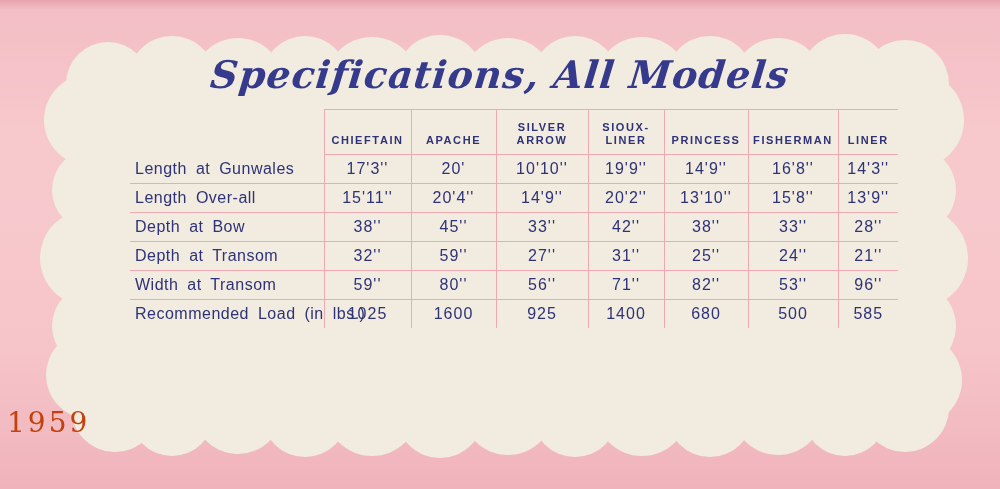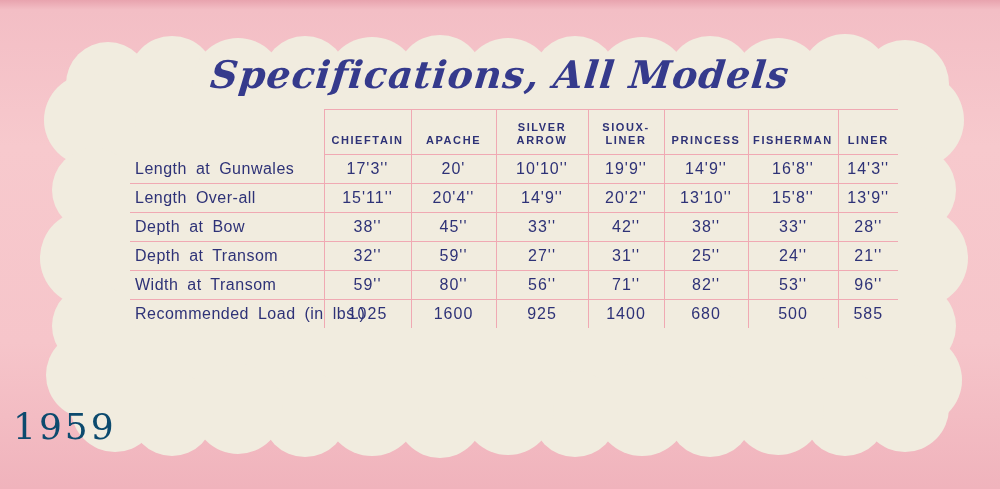--- a/index.html
+++ b/index.html
@@ -41,24 +41,24 @@
     border-bottom:1px solid #f0a9b3;
   }
   .specs td.label-cell{
     text-align:left;padding-left:5px;word-spacing:4px;white-space:nowrap;
   }
   .specs td.value-cell{
     text-align:center;border-left:1px solid #f0a9b3;letter-spacing:1px;
   }
   .specs tbody tr:last-child td{border-bottom:none;}
   .year{
-    position:absolute;left:13px;top:406px;
+    position:absolute;left:7px;top:406px;
     font-family:"DejaVu Serif", serif;
-    font-size:36px;letter-spacing:3px;
-    color:#0c4a6e;
+    font-size:28px;letter-spacing:3px;
+    color:#c2410c;
   }
 </style>
 </head>
 <body>
 
 <svg class="card-svg" width="1000" height="489" viewBox="0 0 1000 489" aria-hidden="true">
   <g fill="#f1ecdf">
     <rect x="88" y="80" width="828" height="332" rx="30"></rect>
 
     <circle cx="108" cy="84" r="42"></circle>

